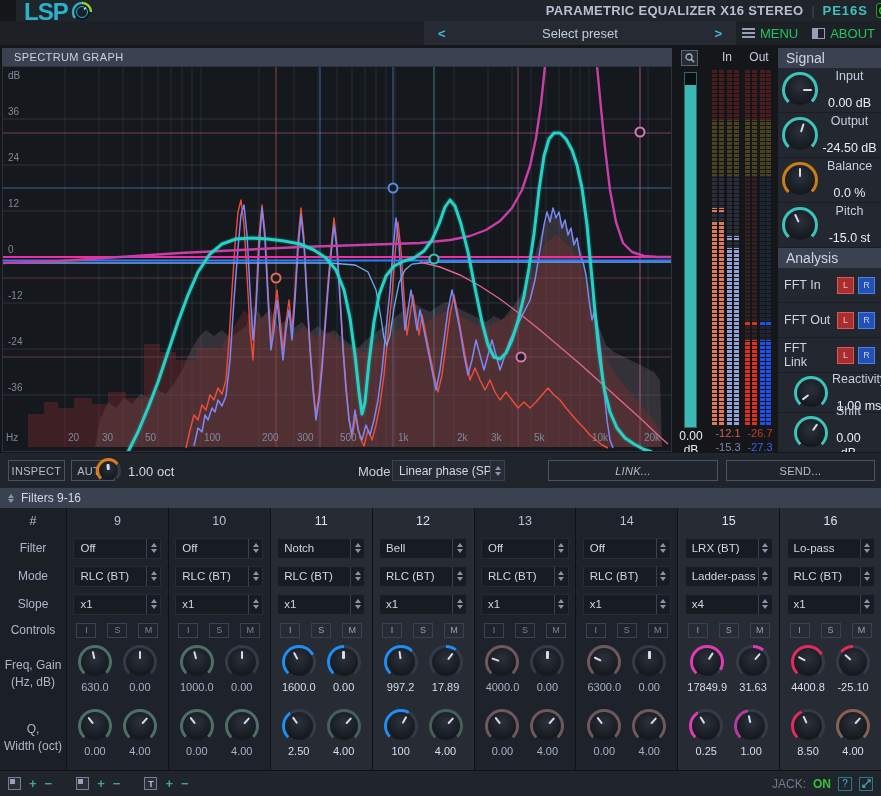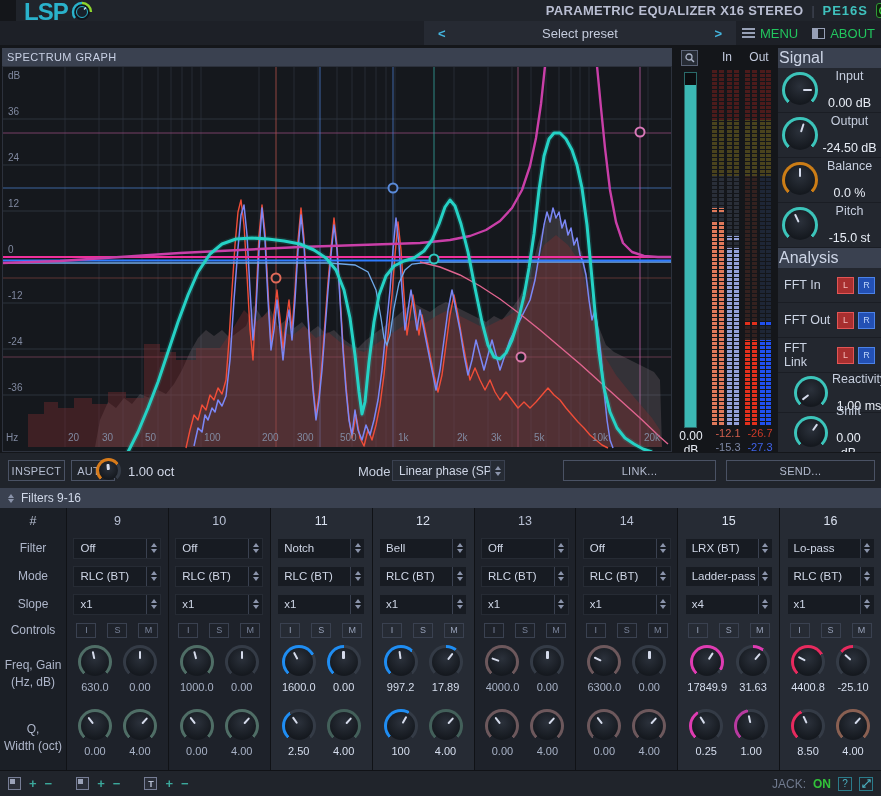--- a/index.html
+++ b/index.html
@@ -21,38 +21,38 @@
   .pre-arrow{color:#44b6e0;font-weight:bold;font-size:13px;cursor:default;}
   .preset-name{color:#c4cbdc;font-size:13px;}
   .menu-about{position:absolute;right:6px;top:0;height:24px;display:flex;align-items:center;gap:14px;}
   .ma-item{display:flex;align-items:center;gap:5px;color:#22c55e;font-size:13px;}
   .menu-ic{display:flex;flex-direction:column;gap:2px;}
   .menu-ic b{width:13px;height:2px;background:#97a0b6;}
   .about-ic{width:13px;height:11px;border:1px solid #97a0b6;position:relative;}
   .about-ic::before{content:"";position:absolute;left:0;top:0;bottom:0;width:5px;background:#97a0b6;}
   
   .gpanel-head{left:2px;top:48px;width:670px;height:18px;background:#3a4150;color:#c8d0e4;
-               font-size:11px;display:flex;align-items:center;padding-left:5px;letter-spacing:.4px;}
+               font-size:11px;display:flex;align-items:center;padding-left:12px;letter-spacing:.4px;}
   .graph-body{left:2px;top:66px;width:670px;height:386px;background:#15181d;}
   
   .mag-btn{left:681px;top:50px;width:17px;height:16px;border:1px solid #5a6275;background:#262b34;display:flex;align-items:center;justify-content:center;}
   .fader{left:684px;top:72px;width:13px;height:356px;background:#3cb8b4;border:1px solid #2a6a6a;}
   .fader-cap{position:absolute;left:0;top:0;width:100%;height:12px;background:#0c0e11;}
   .fader-val{left:674px;top:429px;width:34px;text-align:center;color:#e8ecf4;font-size:12px;}
   .fader-unit{left:674px;top:443px;width:34px;text-align:center;color:#e8ecf4;font-size:12px;}
   .meter-label{top:50px;width:30px;text-align:center;color:#c2cade;font-size:12px;}
   .meter-col{position:absolute;top:70px;width:13px;height:356px;}
   .mz{position:absolute;left:0;width:100%;}
   .seg-ov{position:absolute;inset:0;background:
      repeating-linear-gradient(to bottom,transparent 0 3px,#14161a 3px 4px),
      repeating-linear-gradient(to right,transparent 0 5px,#14161a 5px 6.5px);}
   .mval{position:absolute;width:32px;text-align:center;font-size:11px;}
   
   .sidebar{left:778px;top:48px;width:103px;height:404px;background:#1a1d24;}
-  .sec-head{height:20px;background:#3a4150;color:#cdd5e6;font-size:16px;display:flex;align-items:center;padding-left:1px;}
+  .sec-head{height:20px;background:#3a4150;color:#cdd5e6;font-size:14px;display:flex;align-items:center;padding-left:8px;}
   .sig-row{height:44px;background:#23272f;margin-bottom:1px;display:flex;align-items:center;padding:0 4px;gap:4px;}
   .sig-txt{flex:1;text-align:center;line-height:15px;}
   .sig-name{color:#c6cede;font-size:12.5px;}
   .sig-val{color:#e8edf6;font-size:12.5px;margin-top:12px;}
   .fft-row{height:34px;background:#23272f;margin-bottom:1px;display:flex;align-items:center;padding:0 6px;}
   .fft-lab{flex:1;color:#ccd4e4;font-size:12.5px;}
   .lr{width:17px;height:17px;display:flex;align-items:center;justify-content:center;font-size:9px;margin-left:4px;}
   .lbtn{background:#a82f2f;border:1px solid #e25555;color:#f2bcbc;}
   .rbtn{background:#2350b4;border:1px solid #4b82e8;color:#bdd3f8;}
   .an-row{height:39px;background:#23272f;margin-bottom:1px;display:flex;align-items:center;padding:0 16px;gap:4px;}
@@ -432,21 +432,21 @@
       </div>
     <span class="abs oct-val">1.00 oct</span>
     <span class="abs mode-lab">Mode</span>
     <div class="dd" style="left:392px;top:7px;width:113px;height:21px;">
       <span class="dd-text" style="font-size:12px;">Linear phase (SPM)</span>
       <span class="spin">
           <i class="tri-u"></i>
           <i class="tri-d"></i>
         </span>
     </div>
-    <button class="btn" style="left:563px;width:153px;">LINK...</button>
+    <button class="btn" style="left:548px;width:170px;font-style:italic;">LINK...</button>
     <button class="btn" style="left:726px;width:149px;">SEND...</button>
   </div>
 
   <div class="abs filt-head">
     <span style="display:flex;flex-direction:column;gap:1px;">
         <i class="tri-u"></i>
         <i class="tri-d"></i>
       </span>
     <span>Filters 9-16</span>
   </div>

